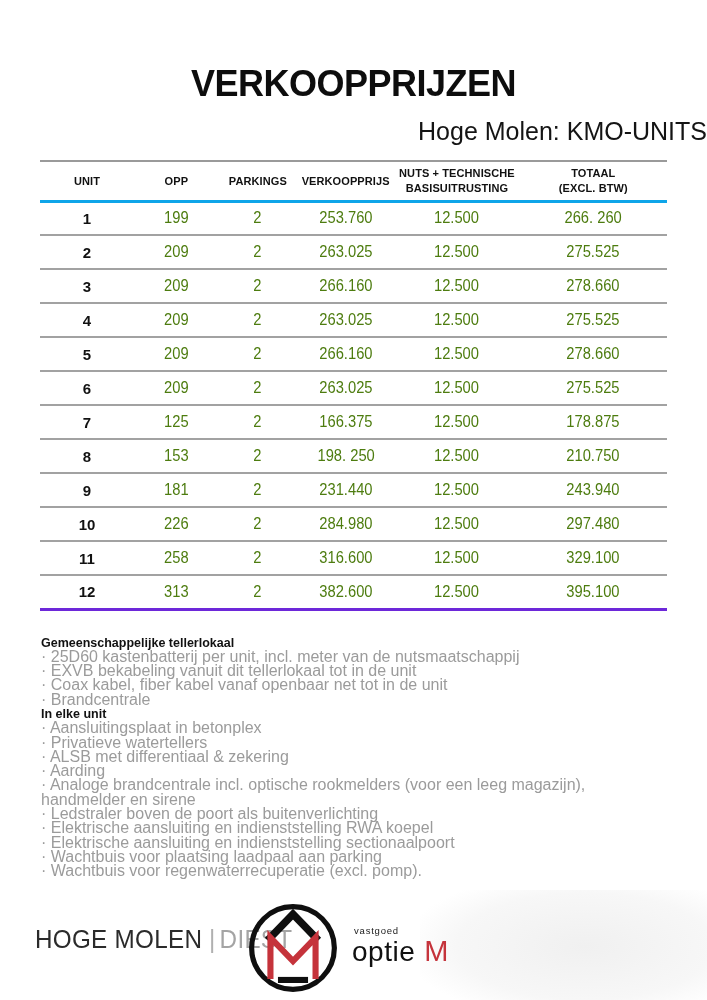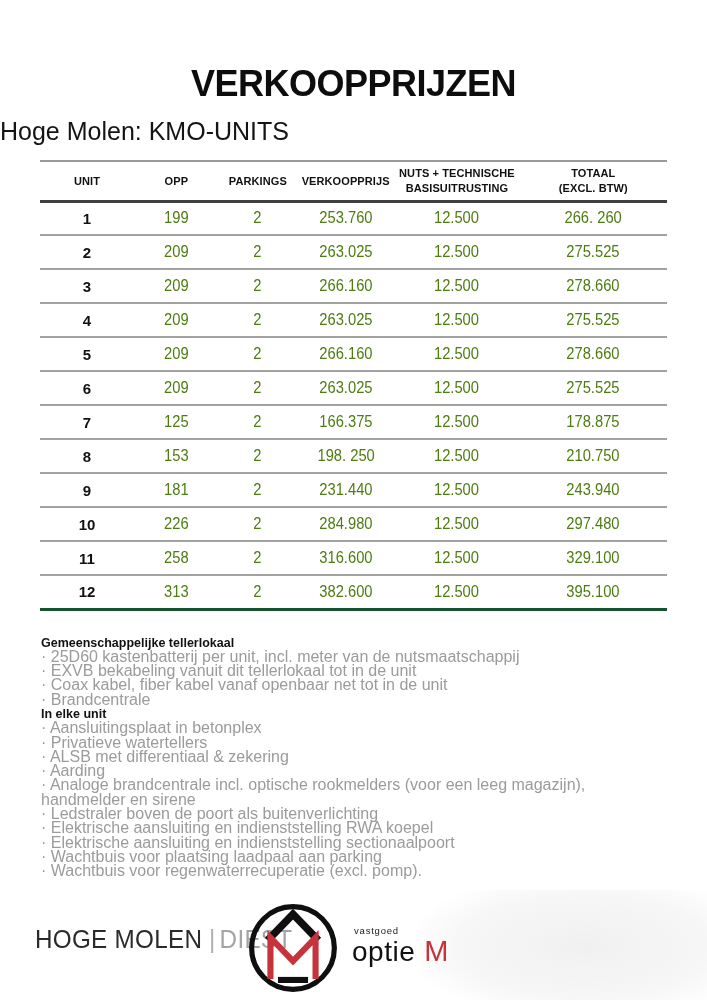--- a/index.html
+++ b/index.html
@@ -3,32 +3,32 @@
 <meta charset="utf-8">
 <style>
   * { margin:0; padding:0; box-sizing:border-box; }
   html,body { width:707px; height:1000px; background:#ffffff; overflow:hidden;
               font-family:"Liberation Sans","DejaVu Sans",sans-serif; }
   .page { position:relative; width:707px; height:860px; background:#fff; padding-top:66px; }
 
   
   .doc-title { text-align:center; font-size:36px; font-weight:bold; letter-spacing:-0.5px;
                color:#0d0d0d; line-height:1; }
-  .doc-subtitle { text-align:left; font-size:25px; font-weight:normal; color:#141414;
+  .doc-subtitle { text-align:right; font-size:25px; font-weight:normal; color:#141414;
                   margin-top:17px; line-height:1; }
 
   
   table.price-table { border-collapse:collapse; table-layout:fixed;
                       width:627px; margin:16px 0 0 40px;
                       border-top:2px solid #9a9a9a; }
-  .price-table thead tr { height:40px; border-bottom:3px solid #404040; }
+  .price-table thead tr { height:40px; border-bottom:3px solid #0ea5e9; }
   .price-table th { font-size:11px; font-weight:bold; color:#111; text-align:center;
                     vertical-align:middle; line-height:1.3; letter-spacing:0.1px; }
   .price-table tbody tr { height:34px; border-bottom:2px solid #a2a2a2; }
-  .price-table tbody tr:last-child { border-bottom:3px solid #14532d; }
+  .price-table tbody tr:last-child { border-bottom:3px solid #6d28d9; }
   .price-table td { text-align:center; vertical-align:middle; }
   .cell-unit { font-size:15px; font-weight:bold; color:#111; }
   .cell-val  { font-size:16px; font-weight:normal; color:#4d7c0f; }
   .cell-val span { display:inline-block; transform:scaleX(0.92); }
 
   
   .notes { margin:25px 0 0 41px; width:620px; }
   .note-heading { font-size:12.5px; font-weight:bold; color:#111; line-height:14.3px; }
   .note-item { font-size:16px; font-weight:normal; color:#9b9b9b; line-height:14.3px; }
 

